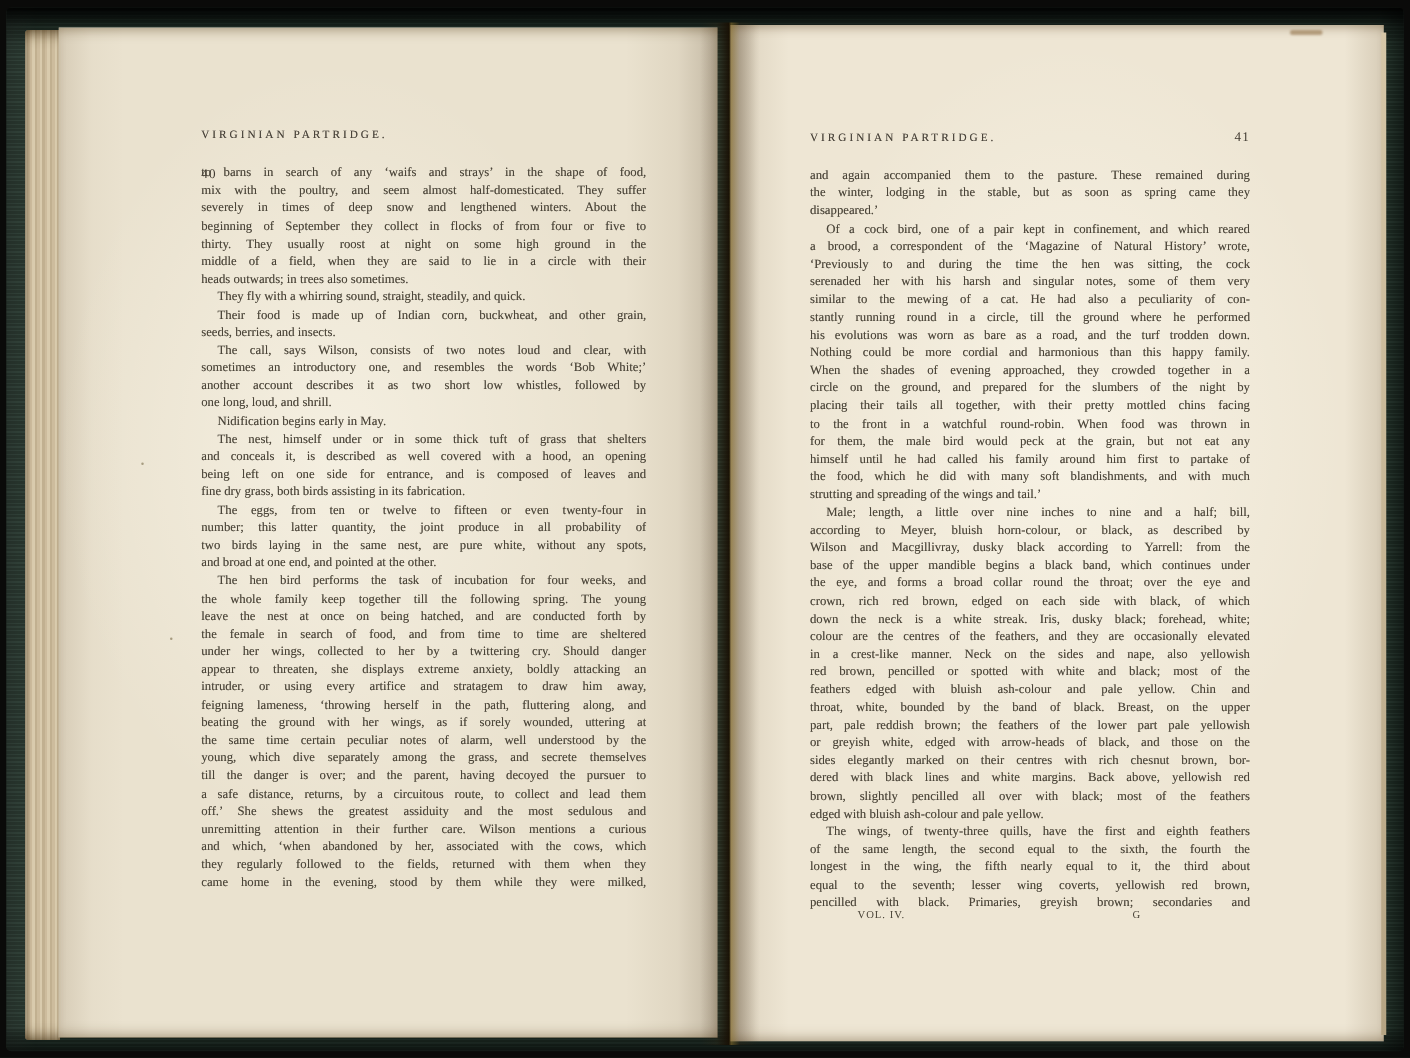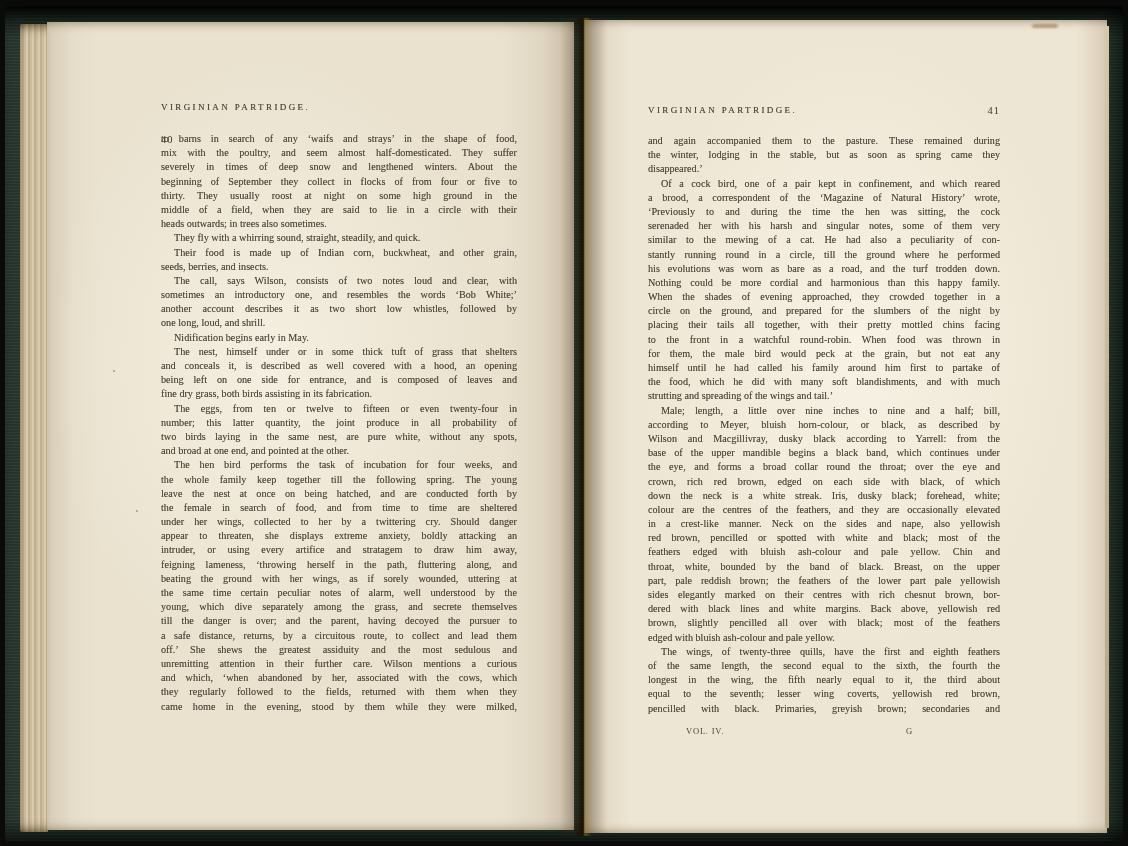--- a/index.html
+++ b/index.html
@@ -191,20 +191,21 @@
           <div class="line">base of the upper mandible begins a black band, which continues under</div>
           <div class="line">the eye, and forms a broad collar round the throat; over the eye and</div>
           <div class="line">crown, rich red brown, edged on each side with black, of which</div>
           <div class="line">down the neck is a white streak.  Iris, dusky black; forehead, white;</div>
           <div class="line">colour are the centres of the feathers, and they are occasionally elevated</div>
           <div class="line">in a crest-like manner.  Neck on the sides and nape, also yellowish</div>
           <div class="line">red brown, pencilled or spotted with white and black; most of the</div>
           <div class="line">feathers edged with bluish ash-colour and pale yellow.  Chin and</div>
           <div class="line">throat, white, bounded by the band of black.  Breast, on the upper</div>
           <div class="line">part, pale reddish brown; the feathers of the lower part pale yellowish</div>
+          <div class="line">or greyish white, edged with arrow-heads of black, and those on the</div>
           <div class="line">sides elegantly marked on their centres with rich chesnut brown, bor-</div>
           <div class="line">dered with black lines and white margins.  Back above, yellowish red</div>
           <div class="line">brown, slightly pencilled all over with black; most of the feathers</div>
           <div class="line pend">edged with bluish ash-colour and pale yellow.</div>
           <div class="line indent">The wings, of twenty-three quills, have the first and eighth feathers</div>
           <div class="line">of the same length, the second equal to the sixth, the fourth the</div>
           <div class="line">longest in the wing, the fifth nearly equal to it, the third about</div>
           <div class="line">equal to the seventh; lesser wing coverts, yellowish red brown,</div>
           <div class="line">pencilled with black.  Primaries, greyish brown; secondaries and</div>
         </div>

